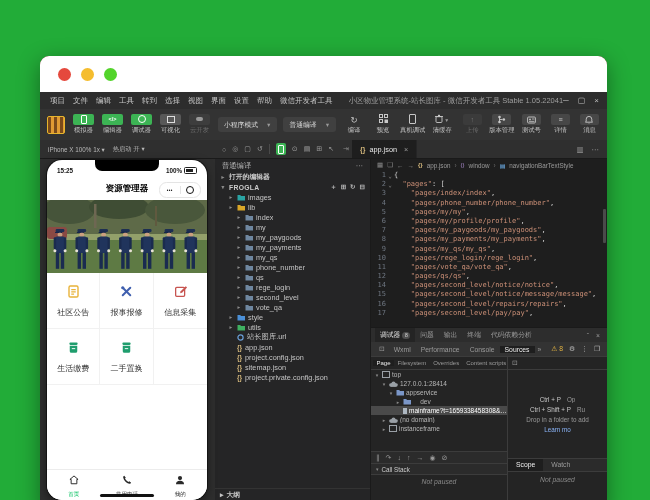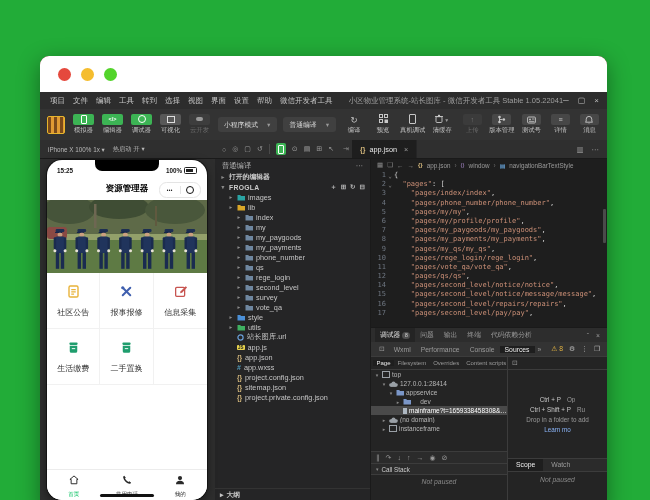--- a/index.html
+++ b/index.html
@@ -619,20 +619,27 @@
                 <svg width="8" height="7" viewBox="0 0 8 7">
                   <path d="M0.5 1 h2.6 l1 1 h3.9 v4.5 h-7.5 z" fill="#6f87a0"></path>
                 </svg>
                 <span class="t-label">my_payments</span>
    </div>
               <div class="e-row t-row" style="padding-left:21px">
      <span class="arr">▸</span>
                 <svg width="8" height="7" viewBox="0 0 8 7">
                   <path d="M0.5 1 h2.6 l1 1 h3.9 v4.5 h-7.5 z" fill="#6f87a0"></path>
                 </svg>
+                <span class="t-label">my_qs</span>
+   </div>
+              <div class="e-row t-row" style="padding-left:21px">
+     <span class="arr">▸</span>
+                <svg width="8" height="7" viewBox="0 0 8 7">
+                  <path d="M0.5 1 h2.6 l1 1 h3.9 v4.5 h-7.5 z" fill="#6f87a0"></path>
+                </svg>
                 <span class="t-label">phone_number</span>
    </div>
               <div class="e-row t-row" style="padding-left:21px">
      <span class="arr">▸</span>
                 <svg width="8" height="7" viewBox="0 0 8 7">
                   <path d="M0.5 1 h2.6 l1 1 h3.9 v4.5 h-7.5 z" fill="#6f87a0"></path>
                 </svg>
                 <span class="t-label">qs</span>
    </div>
               <div class="e-row t-row" style="padding-left:21px">
@@ -641,27 +648,20 @@
                   <path d="M0.5 1 h2.6 l1 1 h3.9 v4.5 h-7.5 z" fill="#6f87a0"></path>
                 </svg>
                 <span class="t-label">rege_login</span>
    </div>
               <div class="e-row t-row" style="padding-left:21px">
      <span class="arr">▸</span>
                 <svg width="8" height="7" viewBox="0 0 8 7">
                   <path d="M0.5 1 h2.6 l1 1 h3.9 v4.5 h-7.5 z" fill="#6f87a0"></path>
                 </svg>
                 <span class="t-label">second_level</span>
-   </div>
-              <div class="e-row t-row" style="padding-left:21px">
-     <span class="arr">▸</span>
-                <svg width="8" height="7" viewBox="0 0 8 7">
-                  <path d="M0.5 1 h2.6 l1 1 h3.9 v4.5 h-7.5 z" fill="#6f87a0"></path>
-                </svg>
-                <span class="t-label">survey</span>
    </div>
               <div class="e-row t-row" style="padding-left:21px">
      <span class="arr">▸</span>
                 <svg width="8" height="7" viewBox="0 0 8 7">
                   <path d="M0.5 1 h2.6 l1 1 h3.9 v4.5 h-7.5 z" fill="#6f87a0"></path>
                 </svg>
                 <span class="t-label">vote_qa</span>
    </div>
               <div class="e-row t-row" style="padding-left:13px">
      <span class="arr">▸</span>
@@ -679,32 +679,22 @@
    </div>
               <div class="e-row t-row" style="padding-left:13px">
      <span class="arr"></span>
                 <svg width="7" height="7" viewBox="0 0 7 7">
                   <circle cx="3.5" cy="3.5" r="2.6" fill="none" stroke="#6a9fd8" stroke-width="1.2"></circle>
                 </svg>
                 <span class="t-label">站长图库.url</span>
    </div>
               <div class="e-row t-row" style="padding-left:13px">
      <span class="arr"></span>
-                <span class="ic-js">JS</span>
-                <span class="t-label">app.js</span>
-   </div>
-              <div class="e-row t-row" style="padding-left:13px">
-     <span class="arr"></span>
                 <span class="ic-braces">{}</span>
                 <span class="t-label">app.json</span>
-   </div>
-              <div class="e-row t-row" style="padding-left:13px">
-     <span class="arr"></span>
-                <span class="ic-wxss">#</span>
-                <span class="t-label">app.wxss</span>
    </div>
               <div class="e-row t-row" style="padding-left:13px">
      <span class="arr"></span>
                 <span class="ic-braces">{}</span>
                 <span class="t-label">project.config.json</span>
    </div>
               <div class="e-row t-row" style="padding-left:13px">
      <span class="arr"></span>
                 <span class="ic-braces">{}</span>
                 <span class="t-label">sitemap.json</span>

